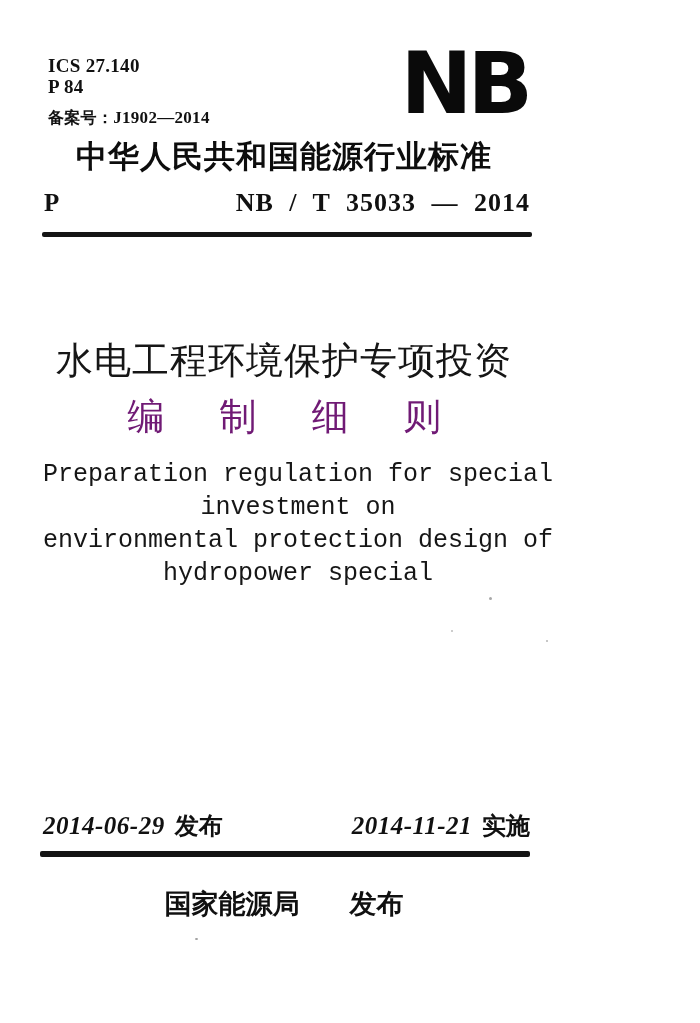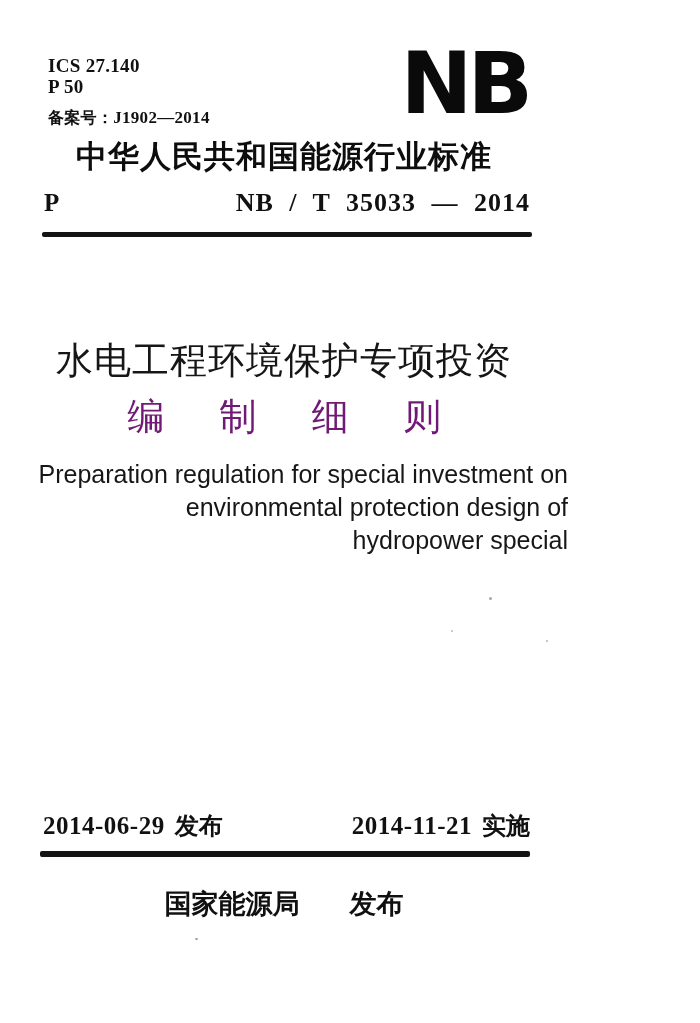--- a/index.html
+++ b/index.html
@@ -53,31 +53,31 @@
     font-family:"Liberation Serif",serif;
     font-size:37px;letter-spacing:1px;color:#161616;
   }
   .title-cn-2{
     position:absolute;left:0;right:0;top:392px;text-align:center;
     font-family:"Liberation Serif",serif;
     font-size:37px;word-spacing:46px;color:#701a75;
   }
   
   .title-en{
-    position:absolute;left:0;right:0;top:458px;text-align:right;
-    font-family:Liberation Sans, sans-serif;
+    position:absolute;left:0;right:0;top:458px;text-align:center;
+    font-family:Liberation Mono, monospace;
     font-size:25px;line-height:33px;color:#161616;padding-left:28px;
   }
   
   .dates-row{
     position:absolute;left:43px;right:38px;top:810px;
     display:flex;justify-content:space-between;align-items:baseline;
   }
   .date-group{display:flex;align-items:baseline;gap:10px;}
-  .date-num{font-family:"Liberation Serif",serif;font-weight:bold;font-size:25px;letter-spacing:0.5px;}
+  .date-num{font-family:"Liberation Serif",serif;font-weight:bold;font-size:25px;letter-spacing:0.5px;font-style:italic;}
   .date-label{font-weight:bold;font-size:24px;}
   
   .publisher-row{
     position:absolute;left:0;right:0;top:886px;
     display:flex;justify-content:center;align-items:baseline;gap:50px;
     font-size:27px;font-weight:600;color:#101010;
   }
   
   .speck{position:absolute;border-radius:50%;}
   .speck-1{left:489px;top:597px;width:3px;height:3px;background:#a8a8a8;}
@@ -85,21 +85,21 @@
   .speck-3{left:546px;top:640px;width:2px;height:2px;background:#b5b5b5;}
   .speck-4{left:195px;top:938px;width:3px;height:2px;background:#9e9e9e;}
 </style>
 </head>
 <body>
 
 <div class="page">
 
   <div class="ics-block">
     <div>ICS 27.140</div>
-    <div>P 50</div>
+    <div>P 84</div>
     <div class="record-line">
       <span class="record-label">备案号：</span><span class="record-value">J1902—2014</span>
     </div>
   </div>
 
   <div class="nb-logo">NB</div>
 
   <div class="std-type">中华人民共和国能源行业标准</div>
 
   <div class="code-row">

